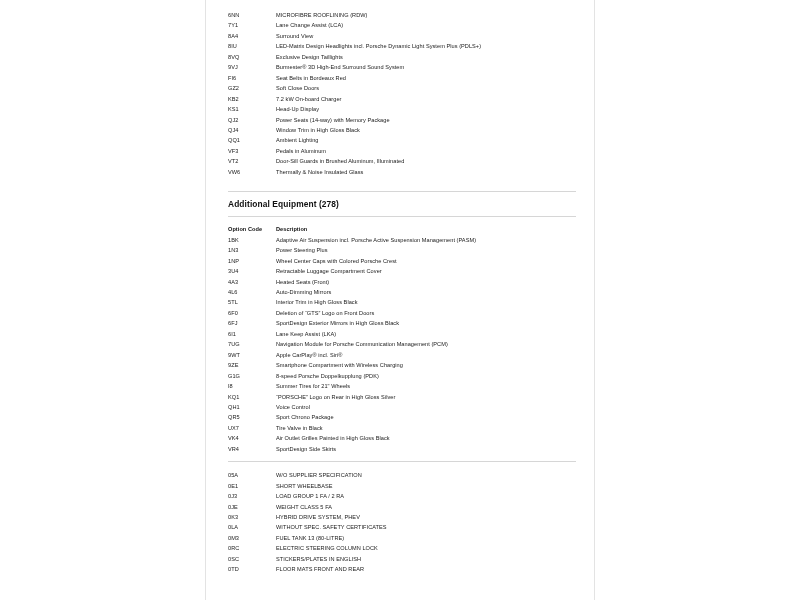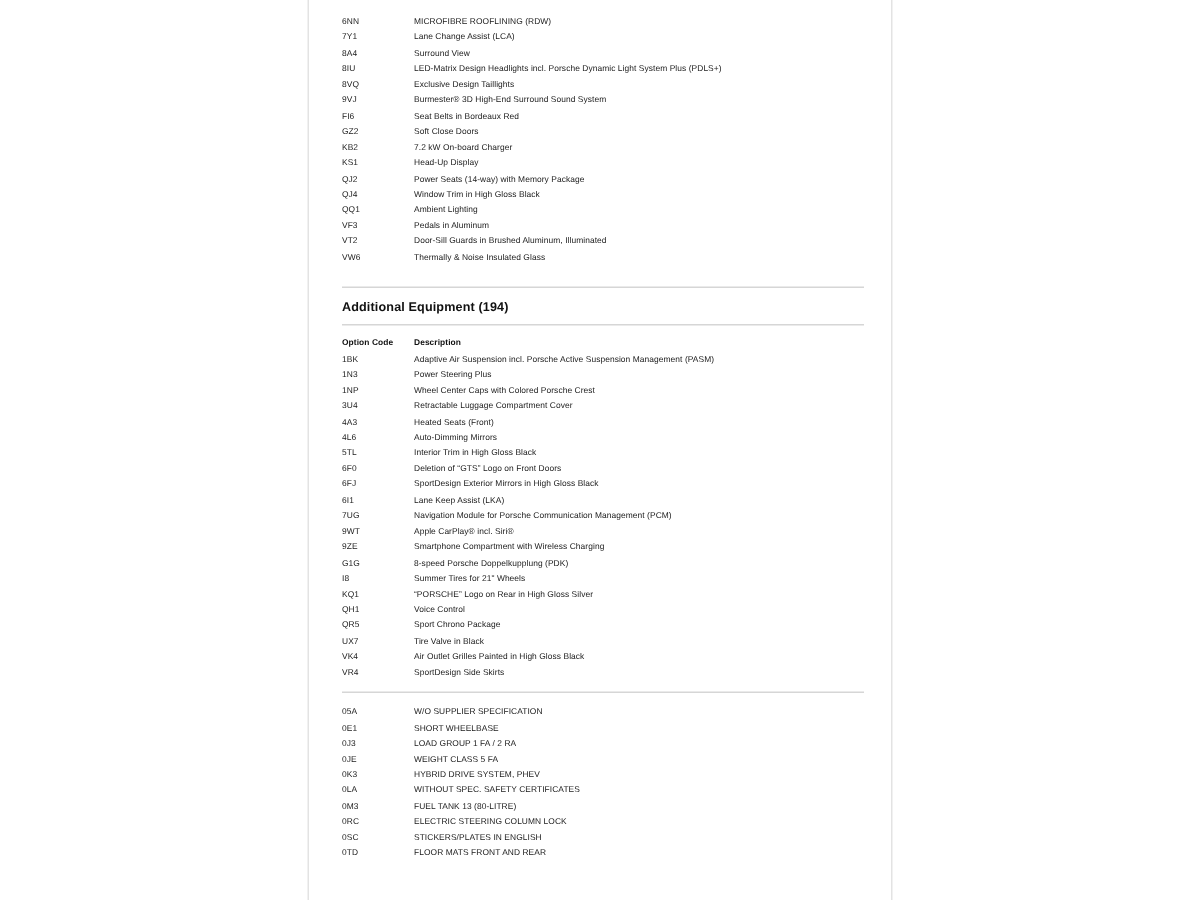--- a/index.html
+++ b/index.html
@@ -164,21 +164,21 @@
         </tr>
         <tr>
           <td class="code">VW6</td>
           <td class="desc">Thermally &amp; Noise Insulated Glass</td>
         </tr>
       </tbody>
     </table>
 
     <div class="section">
       <div class="section-title-wrap">
-        <div class="section-title">Additional Equipment (194)</div>
+        <div class="section-title">Additional Equipment (278)</div>
       </div>
 
       <table class="opts">
         <tbody>
           <tr class="col-headers">
             <td class="code">Option Code</td>
             <td class="desc">Description</td>
           </tr>
 
           <tr>

